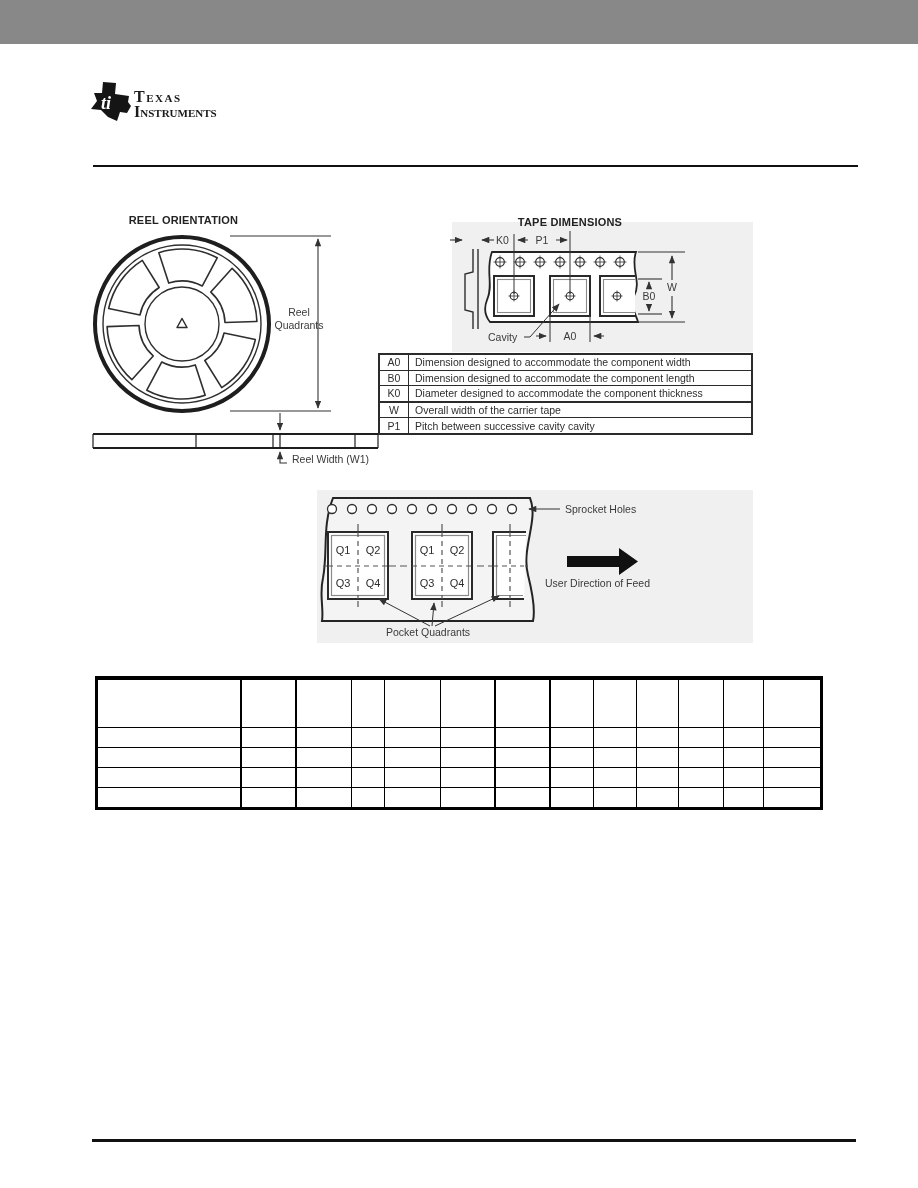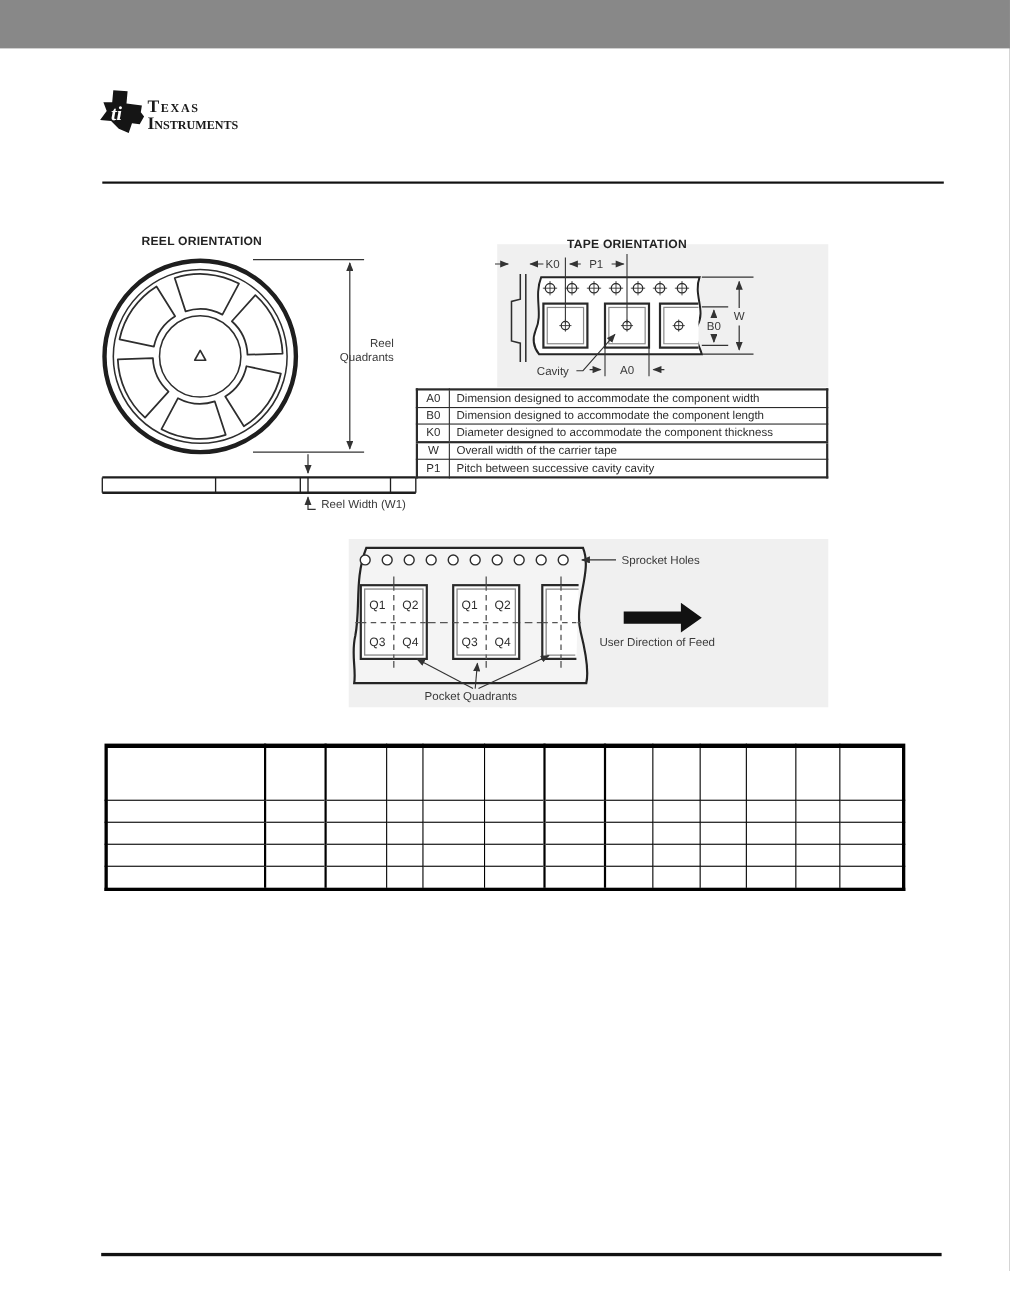--- a/index.html
+++ b/index.html
@@ -86,28 +86,28 @@
       <line x1="192" y1="205" x2="192" y2="219" stroke-width="1.2"></line>
       <line x1="267" y1="205" x2="267" y2="219" stroke-width="1.2"></line>
     </g>
 
     <g stroke="#333" stroke-width="1.1" fill="none">
       <path d="M 192 184 L 192 201" marker-end="url(#ah)"></path>
       <path d="M 199 234 L 192 234 L 192 223" marker-end="url(#ah)"></path>
     </g>
   </svg>
 
-  <div class="lbl" style="left:304px;top:262px;width:54px;text-align:right;line-height:13px">
+  <div class="lbl" style="left:272px;top:262px;width:54px;text-align:center;line-height:13px">
     <span>Reel</span><br>
     <span>Quadrants</span>
   </div>
   <div class="lbl" style="left:292px;top:409px">Reel Width (W1)</div>
 
   <div class="fig-bg" style="left:452px;top:178px;width:301px;height:130px"></div>
-  <div class="fig-title" style="left:450px;top:172px;width:240px">TAPE ORIENTATION</div>
+  <div class="fig-title" style="left:450px;top:172px;width:240px">TAPE DIMENSIONS</div>
 
   <svg class="abs" style="left:450px;top:186px" width="265" height="124" viewBox="0 0 265 124">
 
     <g stroke="#2e2e2e" stroke-width="1.4" fill="none">
       <path d="M 28 19 L 28 99"></path>
       <path d="M 23 19 L 23 42 L 15 44 L 15 80 L 23 82 L 23 99"></path>
     </g>
 
     <g stroke="#333" stroke-width="1.1" fill="none">
       <path d="M 0 10 L 12 10" marker-end="url(#ah)"></path>

